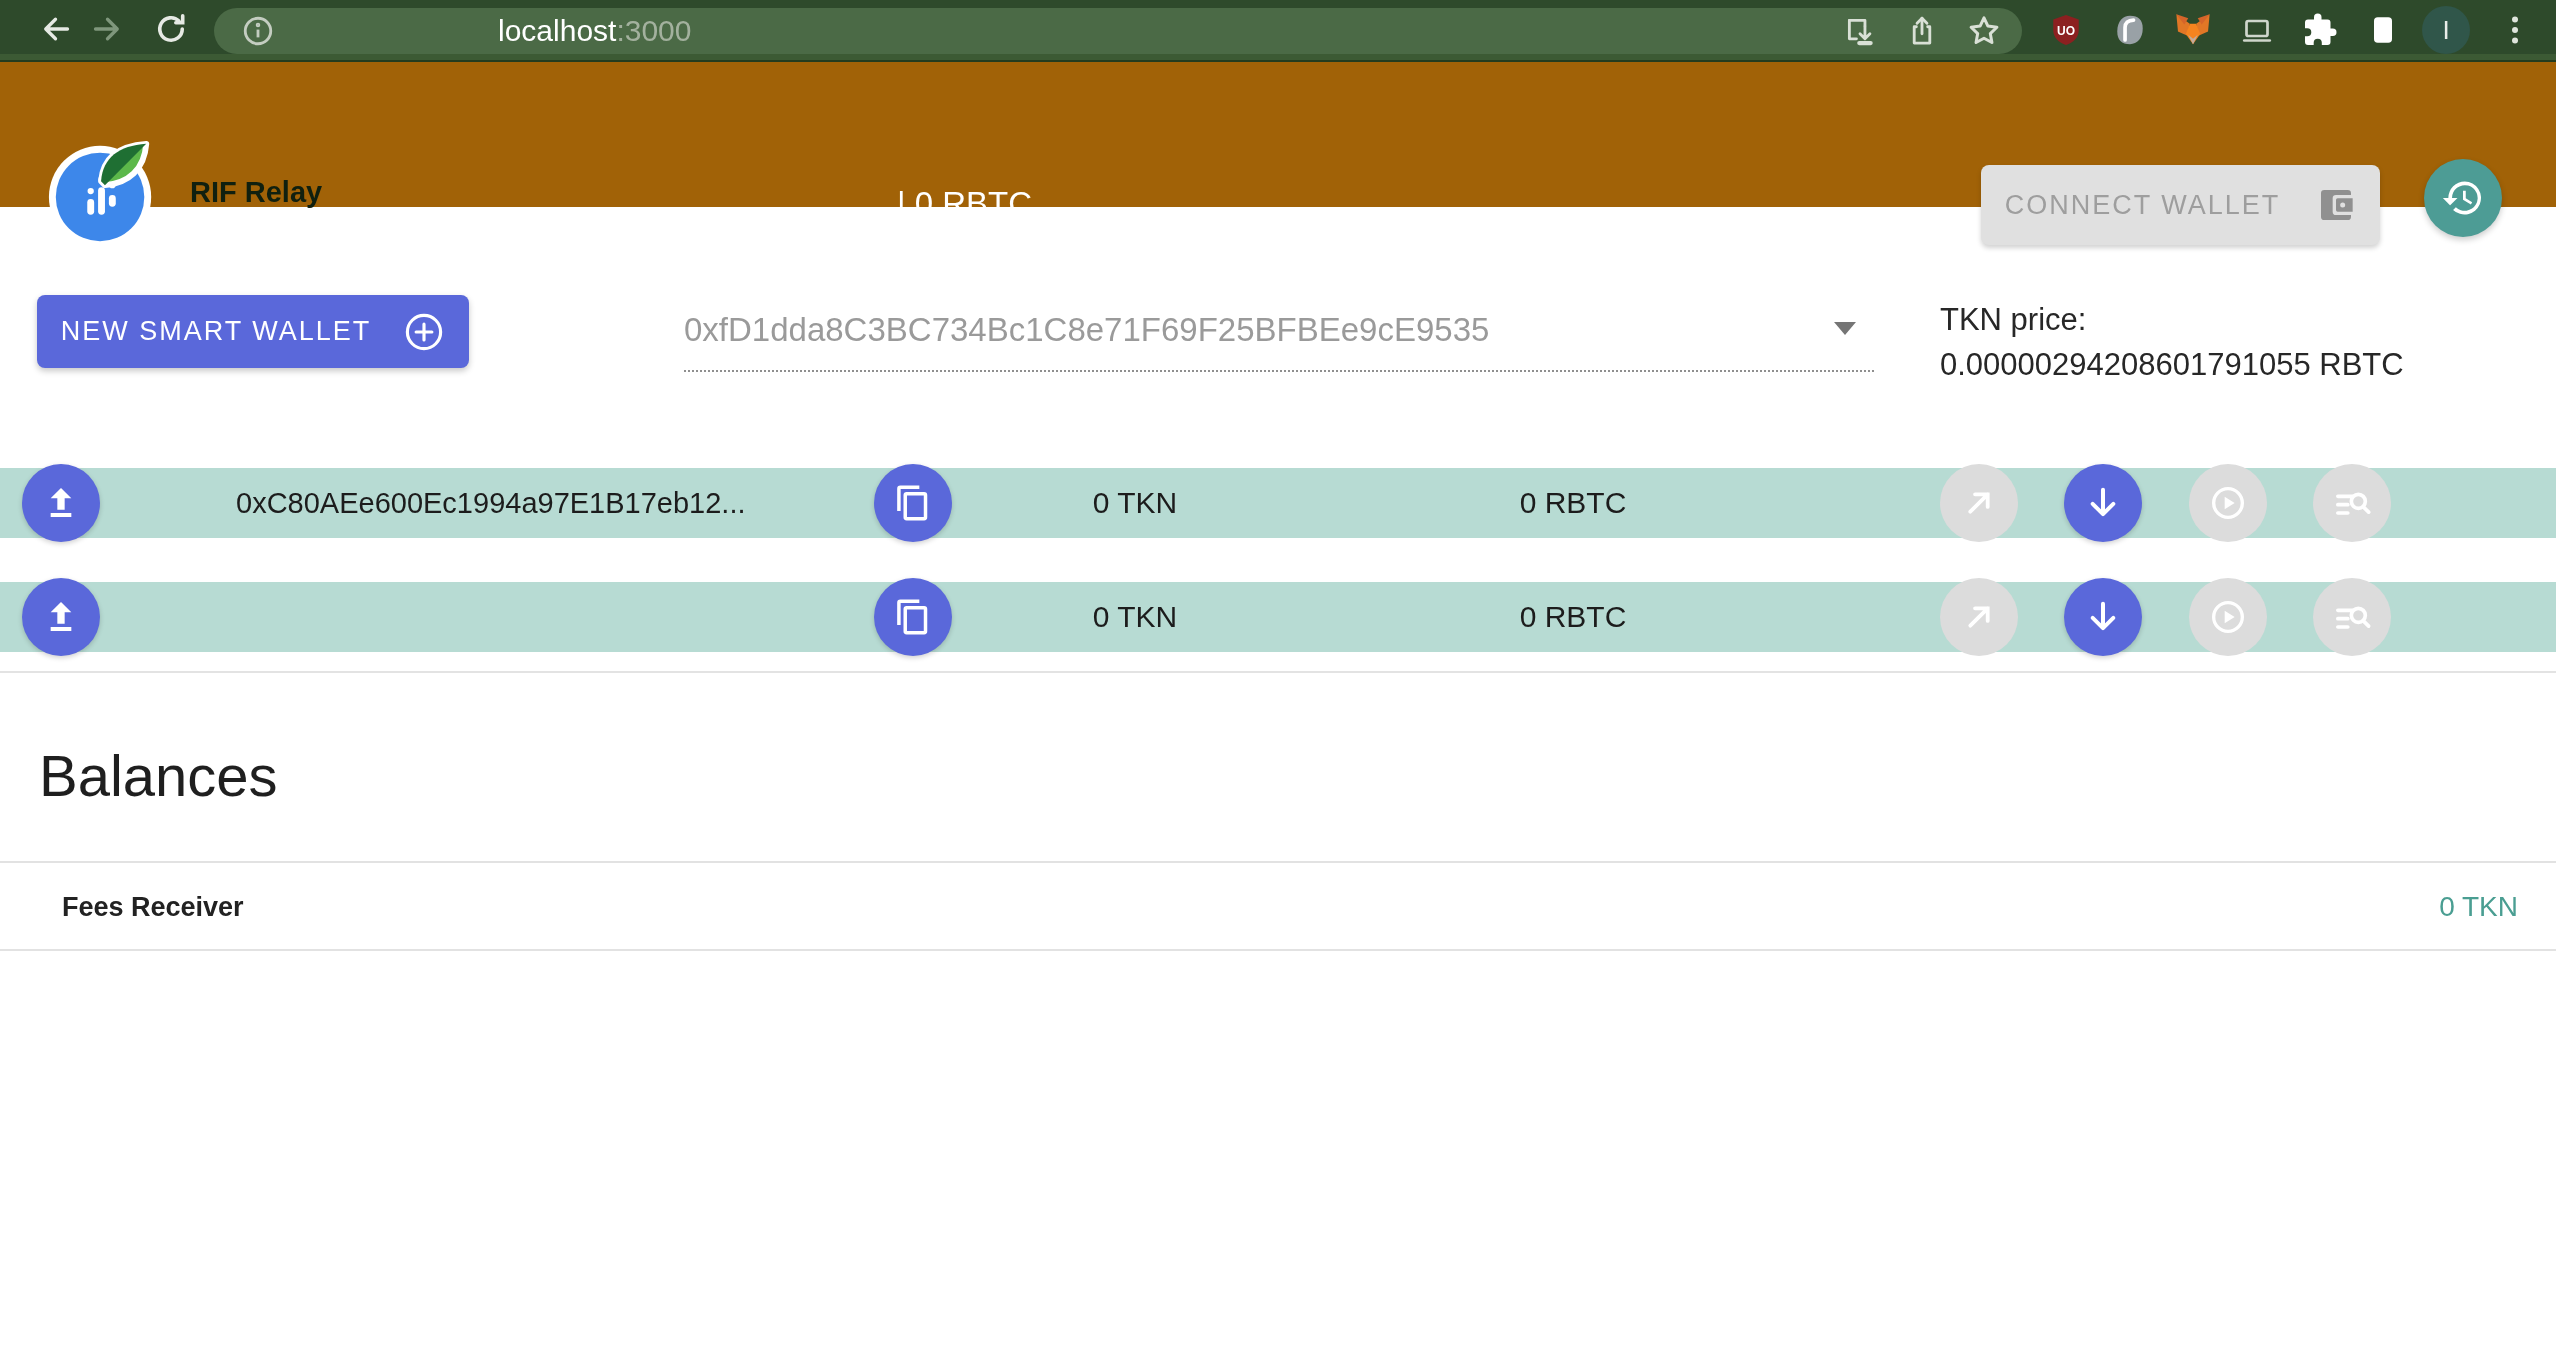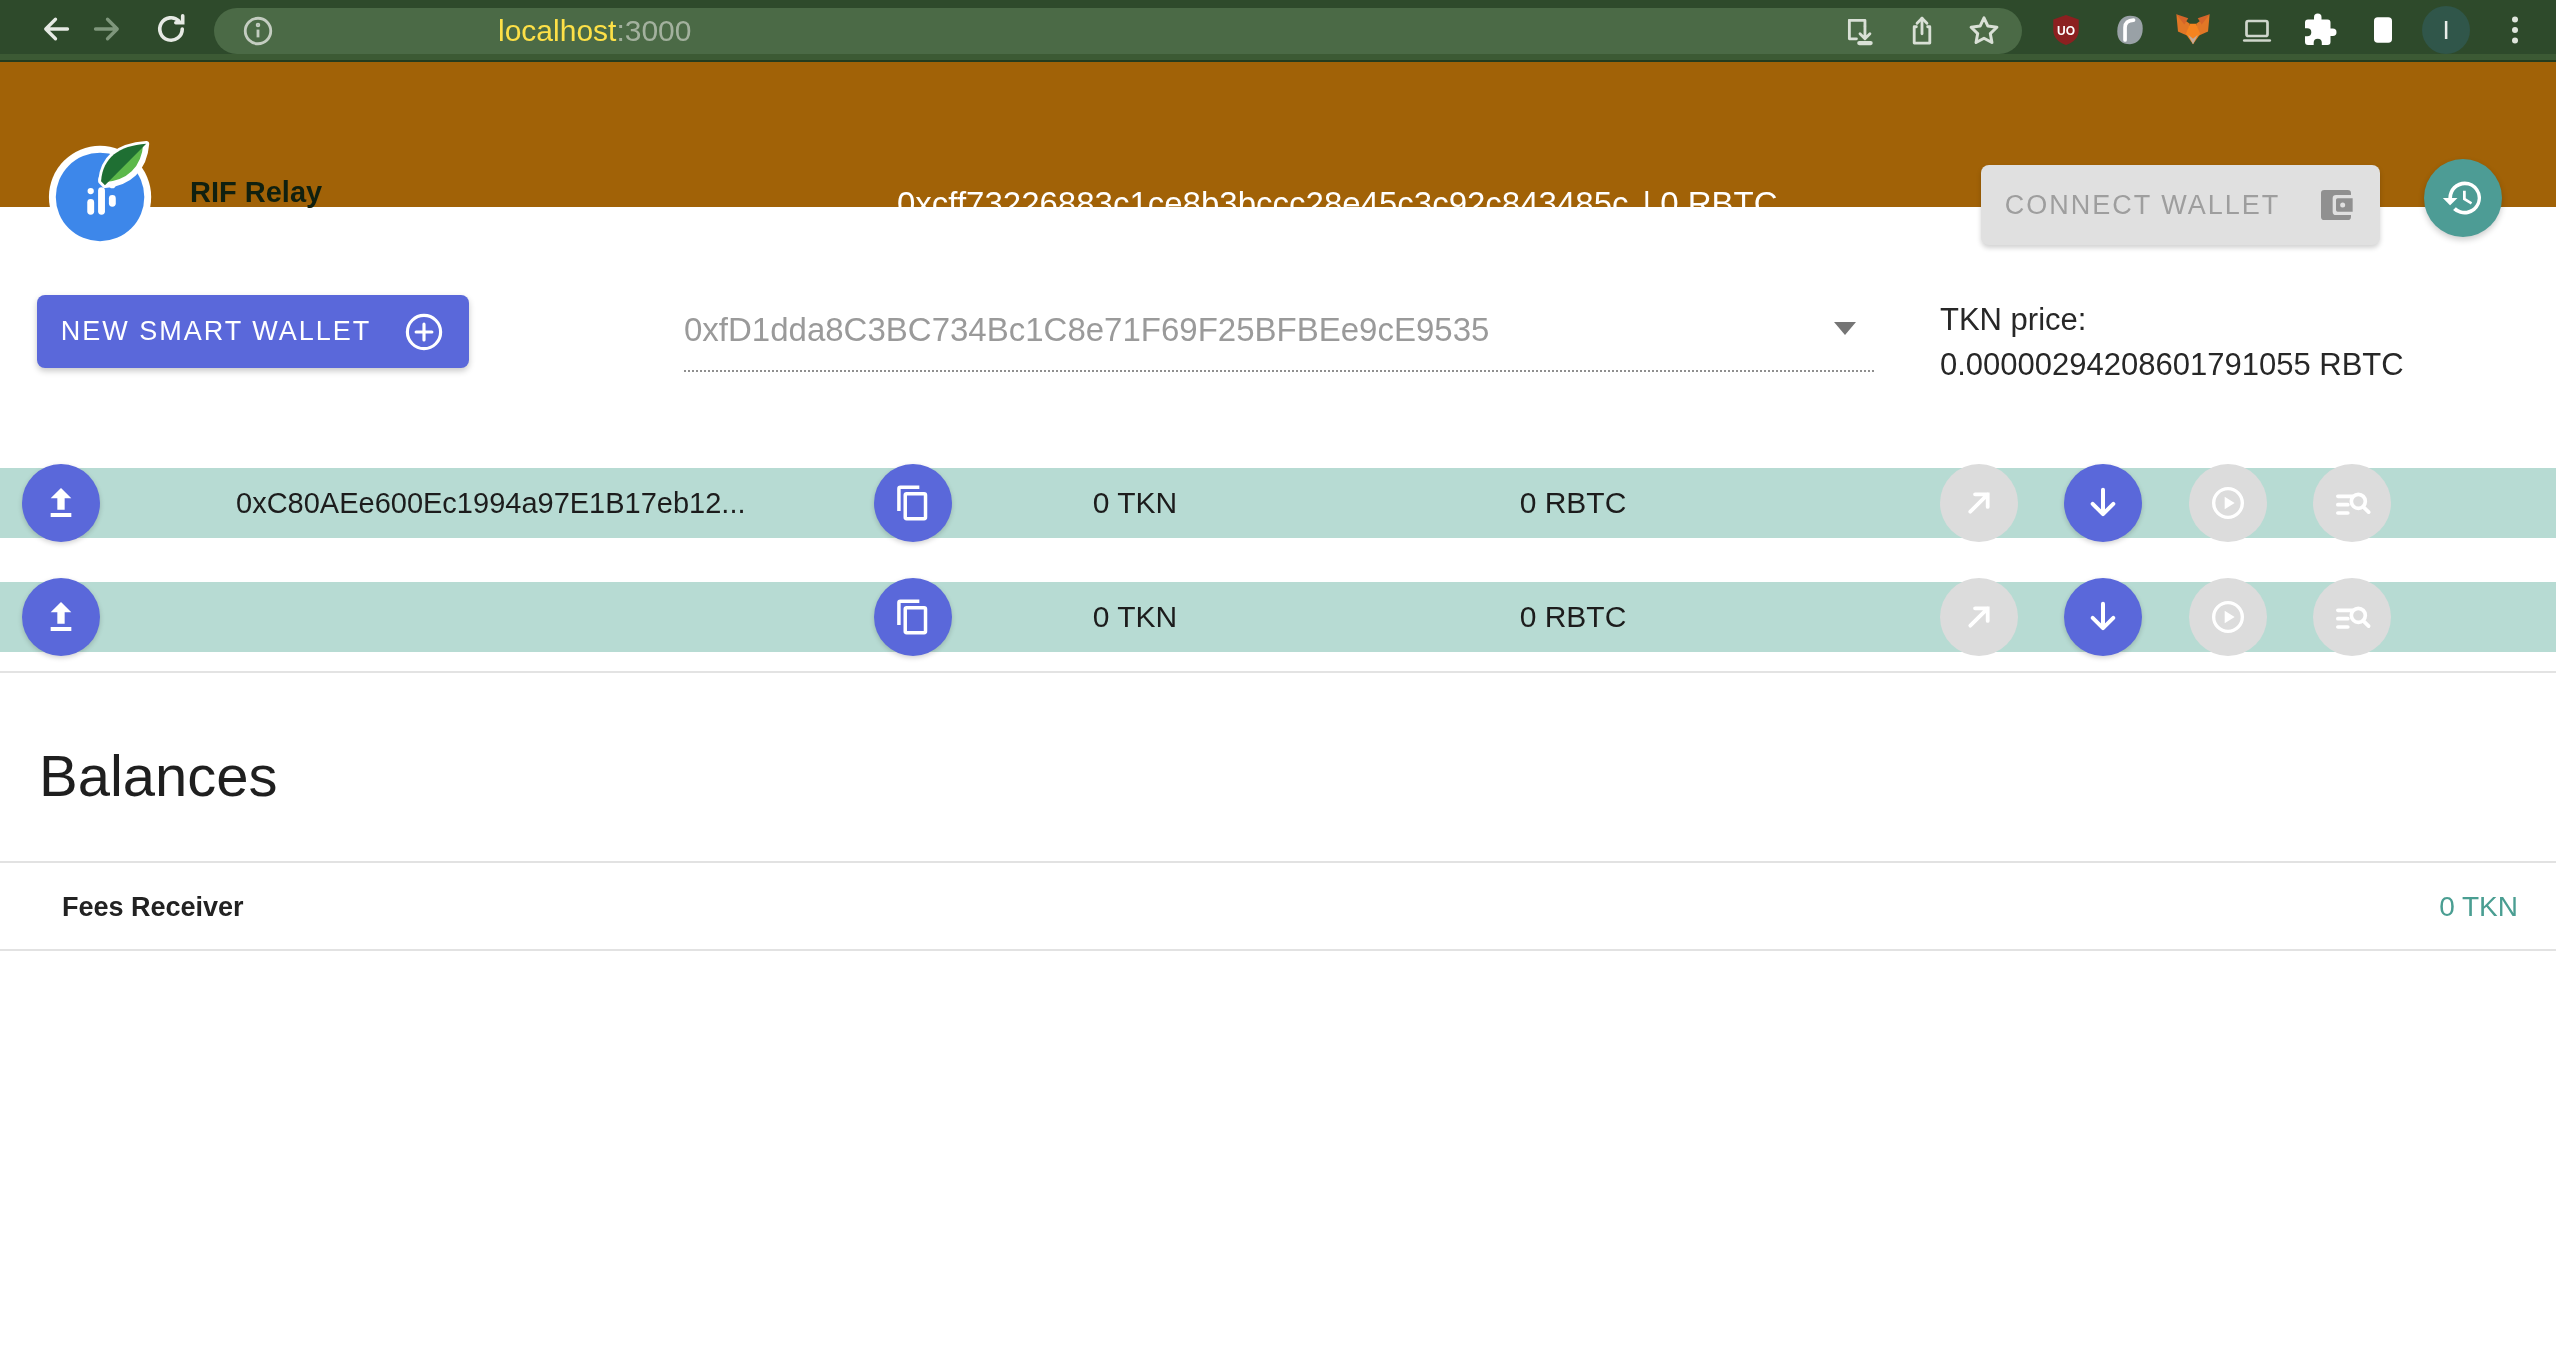--- a/index.html
+++ b/index.html
@@ -7,21 +7,21 @@
   body { font-family:"Liberation Sans","DejaVu Sans",sans-serif; }
   .screen { position:relative; width:2556px; height:1350px; background:#fff; overflow:hidden; }
 
   
   .chrome { position:absolute; left:0; top:0; width:2556px; height:62px; background:#2e4a2b; }
   .chrome-strip { position:absolute; left:0; top:54px; width:2556px; height:6px; background:#3c5a34; }
   .chrome-edge  { position:absolute; left:0; top:60px; width:2556px; height:2px; background:#233c1f; }
   .nav-ic { position:absolute; top:11px; width:36px; height:36px; }
   .url-pill { position:absolute; left:214px; top:8px; width:1808px; height:46px; border-radius:23px; background:#4b6a46; }
   .url-text { position:absolute; left:284px; top:0; height:46px; display:flex; align-items:center; font-size:30px; }
-  .url-host { color:#fde047; }
+  .url-host { color:#ffffff; }
   .url-port { color:#a3b19e; }
   .ext-ic { position:absolute; top:10px; width:40px; height:40px; display:flex; align-items:center; justify-content:center; }
   .avatar { position:absolute; left:2422px; top:6px; width:48px; height:48px; border-radius:50%; background:#30564a;
             color:#e9ede9; font-size:26px; display:flex; align-items:center; justify-content:center; }
 
   
   .appbar { position:absolute; left:0; top:62px; width:2556px; height:145px; background:#a16207; }
   .logo { position:absolute; left:44px; top:74px; width:118px; height:118px; }
   .brand { position:absolute; left:190px; top:114px; font-size:29px; font-weight:bold; color:#10200f; }
   .acct { position:absolute; left:897px; top:120px; height:44px; display:flex; align-items:center; gap:14px;
@@ -199,21 +199,20 @@
         </g>
         <g>
           <path d="M58 46 C60 22 76 10 104 8 C102 34 86 48 62 50 Z" fill="#5cb84a" stroke="#fff" stroke-width="6" stroke-linejoin="round"></path>
           <path d="M58 46 C60 22 76 10 104 8 L62 50 Z" fill="#1f6f33"></path>
         </g>
       </svg>
     </div>
     <div class="brand">RIF Relay</div>
 
     <div class="acct">
-      <span>0xcff73226883c1ce8b3bccc28e45c3c92c843485c</span>
       <span>| 0 RBTC</span>
     </div>
 
     <button class="connect-btn" disabled="">
       <span>CONNECT WALLET</span>
       <span>
         <svg viewBox="0 0 24 24" width="40" height="40">
             <path fill="#909090" d="M10 16V8a2 2 0 0 1 2-2h9V5a2 2 0 0 0-2-2H5a2 2 0 0 0-2 2v14a2 2 0 0 0 2 2h14a2 2 0 0 0 2-2v-1h-9a2 2 0 0 1-2-2zm3-8a1 1 0 0 0-1 1v6a1 1 0 0 0 1 1h9V8zm3 5.5a1.5 1.5 0 1 1 0-3 1.5 1.5 0 0 1 0 3z"></path>
           </svg>
       </span>

